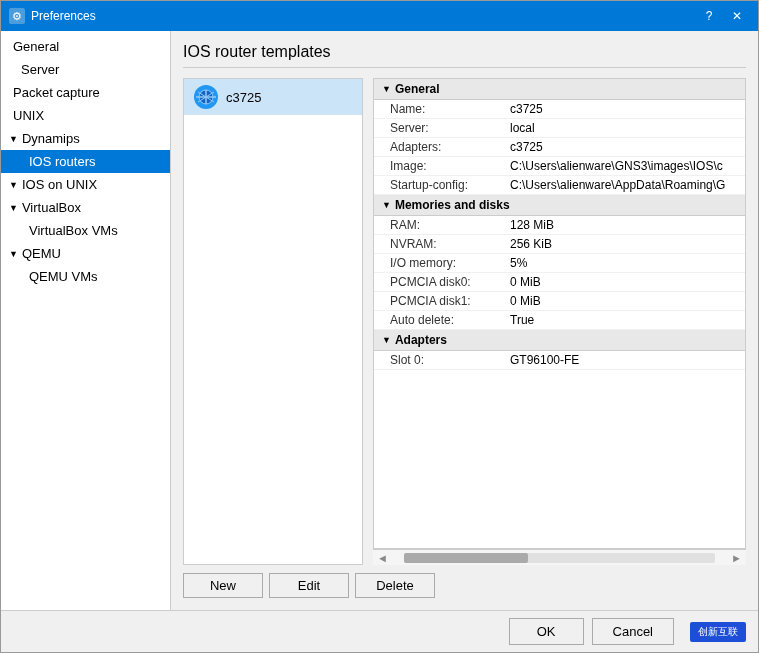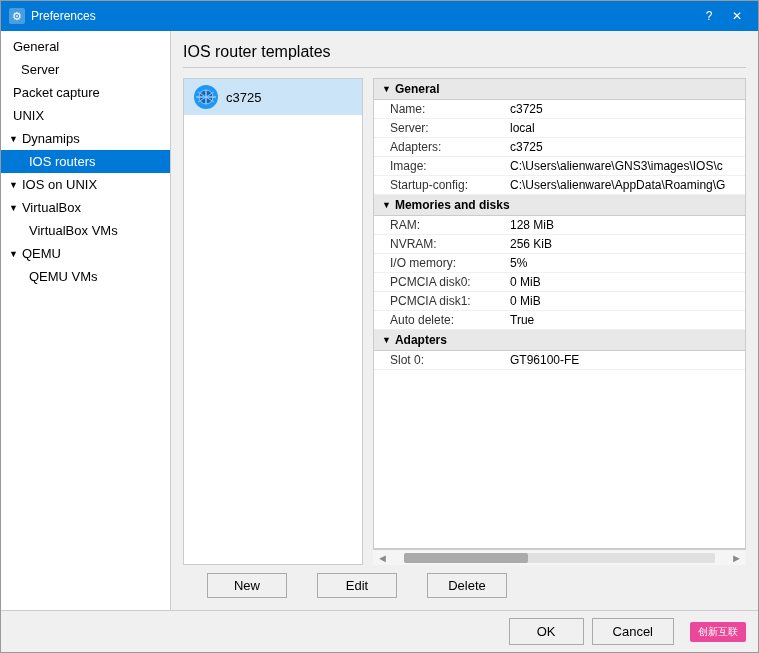--- a/index.html
+++ b/index.html
@@ -207,21 +207,20 @@
       justify-content: flex-start;
     }
     .btn {
       padding: 4px 16px;
       font-size: 13px;
       border: 1px solid #aaa;
       background: #f0f0f0;
       cursor: pointer;
       min-width: 80px;
       text-align: center;
-      margin-left: 24px;
     }
     .footer {
       height: 42px;
       background: #f0f0f0;
       border-top: 1px solid #ccc;
       display: flex;
       align-items: center;
       justify-content: flex-end;
       padding: 0 12px;
       gap: 8px;
@@ -230,21 +229,21 @@
       padding: 5px 20px;
       font-size: 13px;
       border: 1px solid #aaa;
       background: #f0f0f0;
       cursor: pointer;
       min-width: 75px;
       text-align: center;
     }
     .footer-brand {
       margin-left: 8px;
-      background: #ec4899;
+      background: #1d4ed8;
       color: white;
       font-size: 10px;
       padding: 3px 8px;
       border-radius: 2px;
       white-space: nowrap;
     }
   </style>
 </head>
 <body>
 

